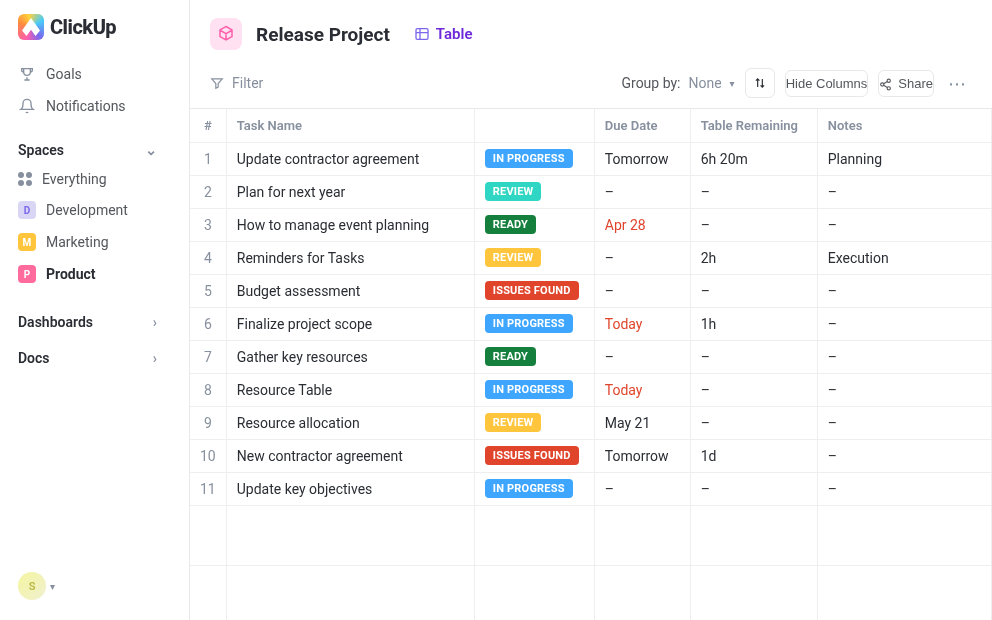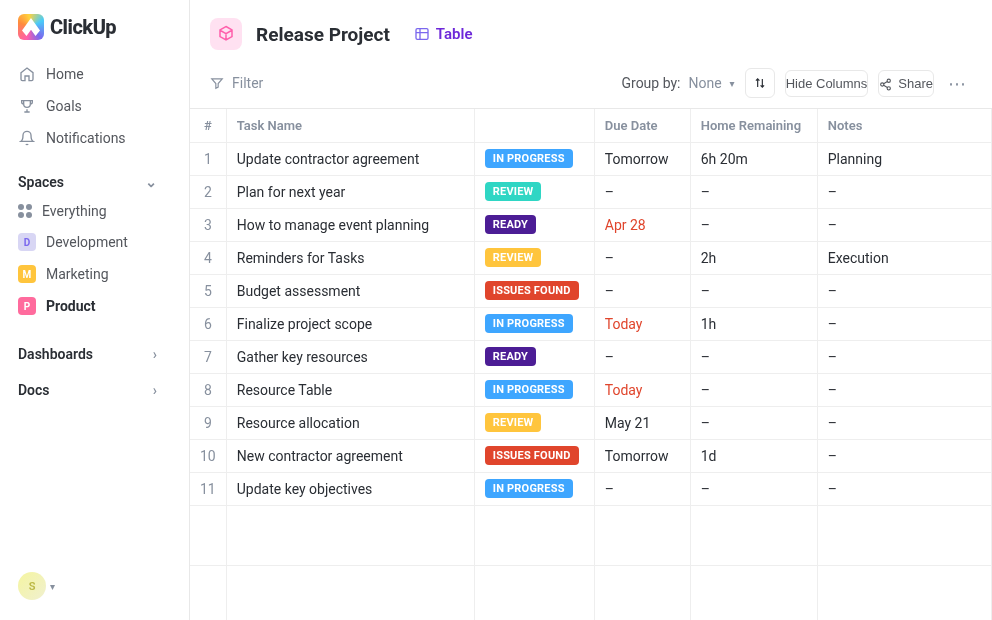--- a/index.html
+++ b/index.html
@@ -56,46 +56,38 @@
   .col-num { width:28px; text-align:center; color:#87909e;}
   .col-name { width:248px;}
   .col-status { width:120px;}
   .col-due { width:96px;}
   .col-time { width:127px;}
   .col-notes { }
   td.due-urgent { color:#e0452c;}
   .badge { display:inline-block; padding:3px 8px; border-radius:4px; font-size:11px; font-weight:700; color:#fff; letter-spacing:0.2px;}
   .st-inprogress { background:#3ea6ff;}
   .st-pending { background:#2fd6c4;}
-  .st-ready { background:#4c1d95;}
+  .st-ready { background:#15803d;}
   .st-review { background:#ffc53d;}
   .st-issues { background:#e0452c;}
   tr.empty td { height:60px; border-right:1px solid #eee;}
   svg { display:block;}
 </style>
 </head>
 <body>
 
 <div class="app">
   <aside class="sidebar">
     <div class="logo-wrap">
       <div class="logo">
         <div class="logo-mark"></div>
         <div class="logo-text">ClickUp</div>
       </div>
     </div>
     <div class="nav">
-      <div class="nav-item">
-        <span class="ico">
-          <svg width="16" height="16" viewBox="0 0 24 24" fill="none" stroke="currentColor" stroke-width="2">
-              <path d="M3 10l9-7 9 7v10a2 2 0 0 1-2 2h-4v-7h-6v7H5a2 2 0 0 1-2-2z"></path>
-            </svg>
-        </span>
-        <span>Home</span>
-      </div>
       <div class="nav-item">
         <span class="ico">
           <svg width="16" height="16" viewBox="0 0 24 24" fill="none" stroke="currentColor" stroke-width="2">
               <path d="M8 21h8M12 17v4M7 4h10v5a5 5 0 0 1-10 0zM7 4H4v2a3 3 0 0 0 3 3M17 4h3v2a3 3 0 0 1-3 3"></path>
             </svg>
         </span>
         <span>Goals</span>
       </div>
       <div class="nav-item">
         <span class="ico">
@@ -214,21 +206,21 @@
     </div>
 
     <div class="tablewrap">
       <table>
         <thead>
           <tr>
             <th class="col-num">#</th>
             <th class="col-name">Task Name</th>
             <th class="col-status"></th>
             <th class="col-due">Due Date</th>
-            <th class="col-time">Home Remaining</th>
+            <th class="col-time">Table Remaining</th>
             <th class="col-notes">Notes</th>
           </tr>
         </thead>
         <tbody id="tbody">
             <tr>
               <td class="col-num">1</td>
               <td class="col-name">Update contractor agreement</td>
               <td class="col-status"><span class="badge st-inprogress">IN PROGRESS</span></td>
               <td class="col-due">Tomorrow</td>
               <td class="col-time">6h 20m</td>

